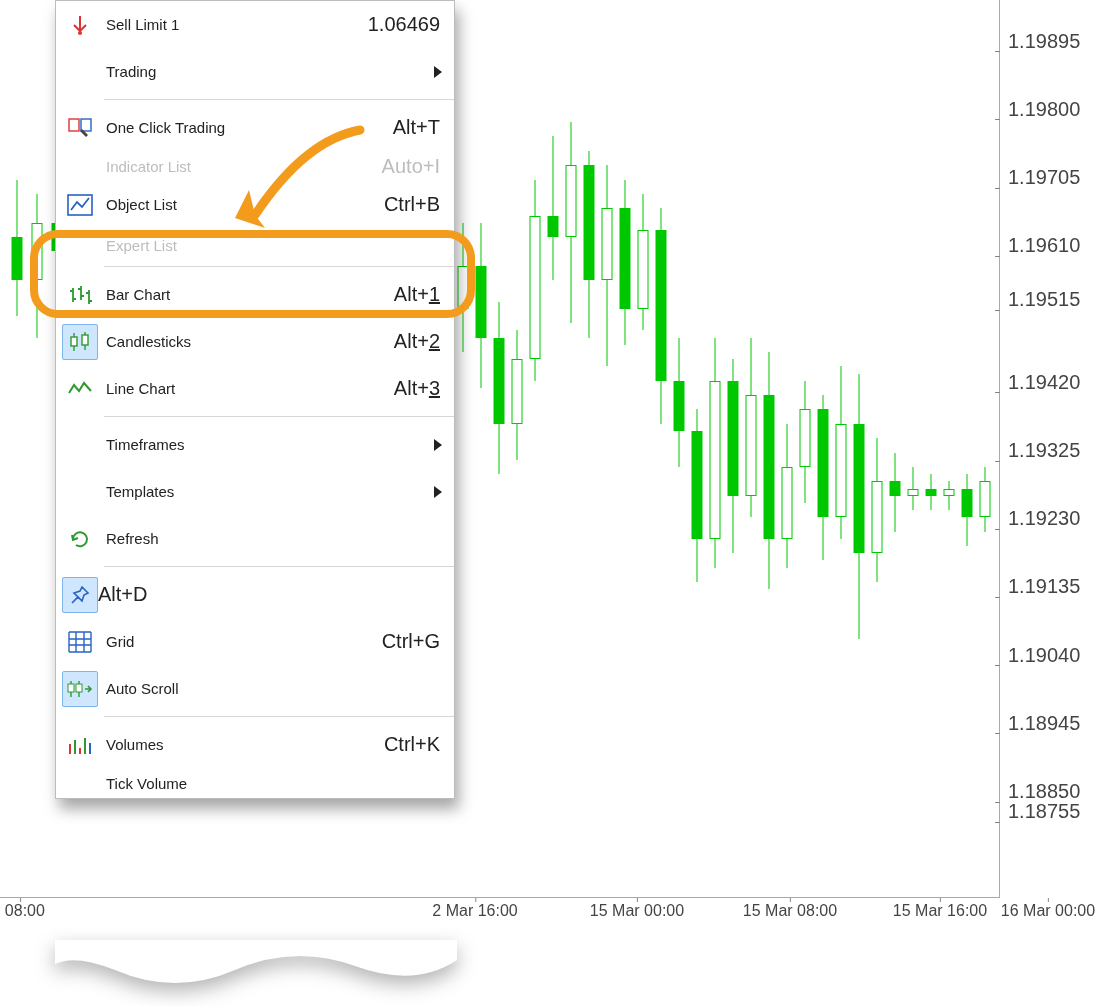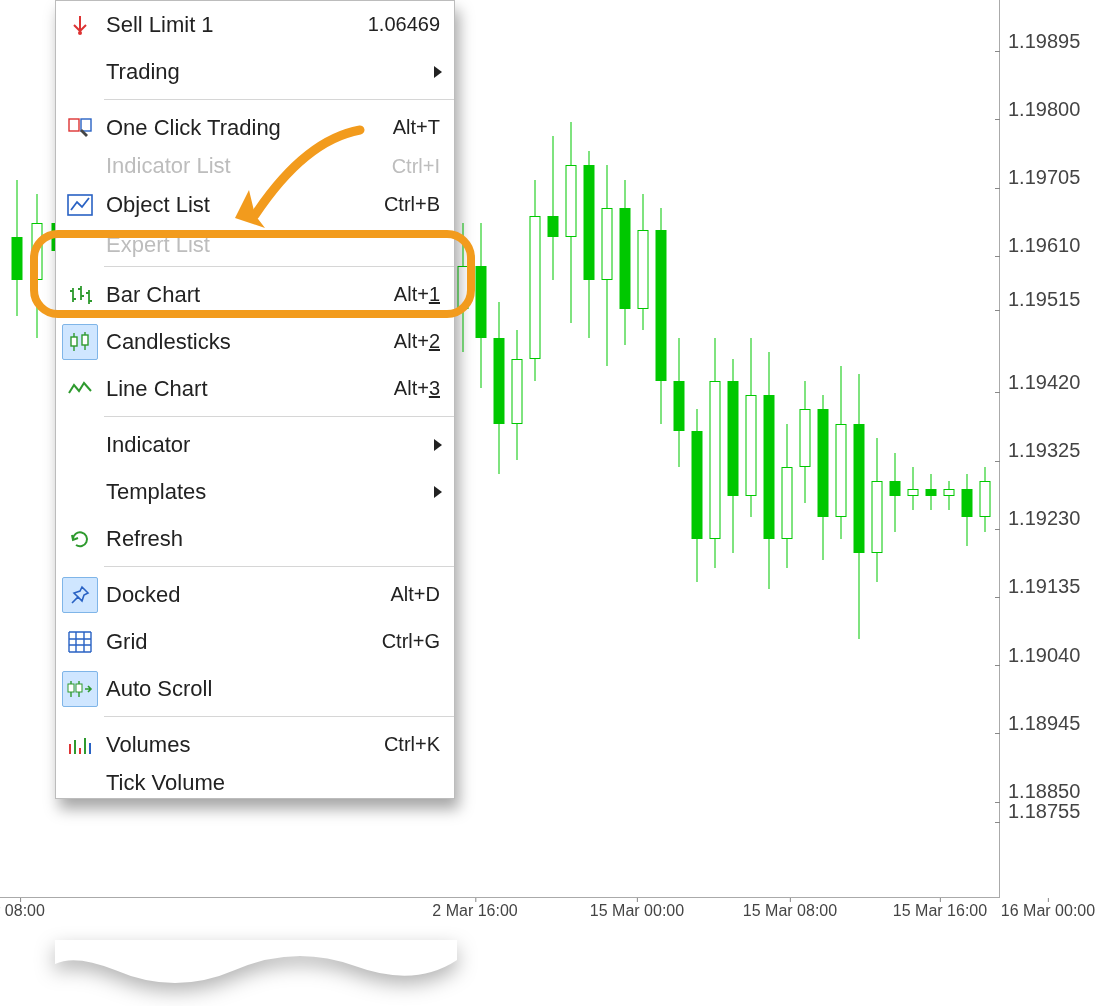--- a/index.html
+++ b/index.html
@@ -21,21 +21,21 @@
 
   .x-axis { position: absolute; left: 0; top: 898px; width: 1000px; height: 40px; }
   .x-tick { position: absolute; top: 4px; font-size: 16px; color: #444; white-space: nowrap; transform: translateX(-50%); }
   .x-tick::before { content: ""; position: absolute; left: 50%; top: -4px; width: 1px; height: 4px; background: #888; }
 
   
   .context-menu { position: absolute; left: 55px; top: 0; width: 400px; background: #fff; border: 1px solid #bcbcbc; box-shadow: 4px 10px 14px rgba(0,0,0,.35); }
   .menu-row { display: flex; align-items: center; height: 47px; padding: 0 14px 0 6px; cursor: default; position: relative; }
   .menu-icon { width: 36px; height: 36px; display: flex; align-items: center; justify-content: center; }
   .menu-icon.active { background: #cfe6ff; border: 1px solid #7fb5e8; border-radius: 2px; }
-  .menu-label { flex: 1; padding-left: 8px; font-size: 22px; color: #222; }
+  .menu-label { flex: 1; padding-left: 8px; font-size: 15px; color: #222; }
   .menu-short { font-size: 20px; color: #222; }
   .menu-sub { position: absolute; right: 12px; }
   .menu-sub::after { content: ""; display: block; border-left: 8px solid #222; border-top: 6px solid transparent; border-bottom: 6px solid transparent; }
   .menu-sep { height: 0; border-top: 1px solid #d6d6d6; margin: 4px 0 4px 48px; }
   .disabled .menu-label, .disabled .menu-short { color: #bdbdbd; }
 
   
   .hl-frame { position: absolute; border: 8px solid #f29b1d; border-radius: 28px; pointer-events: none; }
 
   
@@ -263,21 +263,21 @@
             <path d="M14 12 L20 18 L18 20 L12 14 Z" fill="#444"></path>
           </svg>
       </div>
       <div class="menu-label">One Click Trading</div>
       <div class="menu-short">Alt+T</div>
     </div>
 
     <div class="menu-row disabled" style="height:30px; overflow:hidden;">
       <div class="menu-icon"></div>
       <div class="menu-label">Indicator List</div>
-      <div class="menu-short">Ctrl+I</div>
+      <div class="menu-short">Auto+I</div>
     </div>
 
     <div class="menu-row">
       <div class="menu-icon">
         <svg width="26" height="22">
             <rect x="1" y="1" width="24" height="20" fill="none" stroke="#2962c4" stroke-width="1.6"></rect>
             <path d="M4 16 L10 8 L15 13 L22 4" fill="none" stroke="#2962c4" stroke-width="1.8"></path>
           </svg>
       </div>
       <div class="menu-label">Object List</div>
@@ -321,21 +321,21 @@
           </svg>
       </div>
       <div class="menu-label">Line Chart</div>
       <div class="menu-short">Alt+<u>3</u></div>
     </div>
 
     <div class="menu-sep"></div>
 
     <div class="menu-row">
       <div class="menu-icon"></div>
-      <div class="menu-label">Indicator</div>
+      <div class="menu-label">Timeframes</div>
       <div class="menu-sub"></div>
     </div>
 
     <div class="menu-row">
       <div class="menu-icon"></div>
       <div class="menu-label">Templates</div>
       <div class="menu-sub"></div>
     </div>
 
     <div class="menu-row">
@@ -349,21 +349,20 @@
     </div>
 
     <div class="menu-sep"></div>
 
     <div class="menu-row">
       <div class="menu-icon active">
         <svg width="22" height="22">
             <path d="M13 3 L19 9 L15 11 L13 17 L9 13 L3 19 L9 13 L5 9 L11 7 Z" fill="none" stroke="#2962c4" stroke-width="1.6"></path>
           </svg>
       </div>
-      <div class="menu-label">Docked</div>
       <div class="menu-short">Alt+D</div>
     </div>
 
     <div class="menu-row">
       <div class="menu-icon">
         <svg width="24" height="22">
             <path d="M1 1 H23 M1 8 H23 M1 14 H23 M1 21 H23 M1 1 V21 M8 1 V21 M16 1 V21 M23 1 V21" stroke="#2962c4" stroke-width="1.4"></path>
           </svg>
       </div>
       <div class="menu-label">Grid</div>

